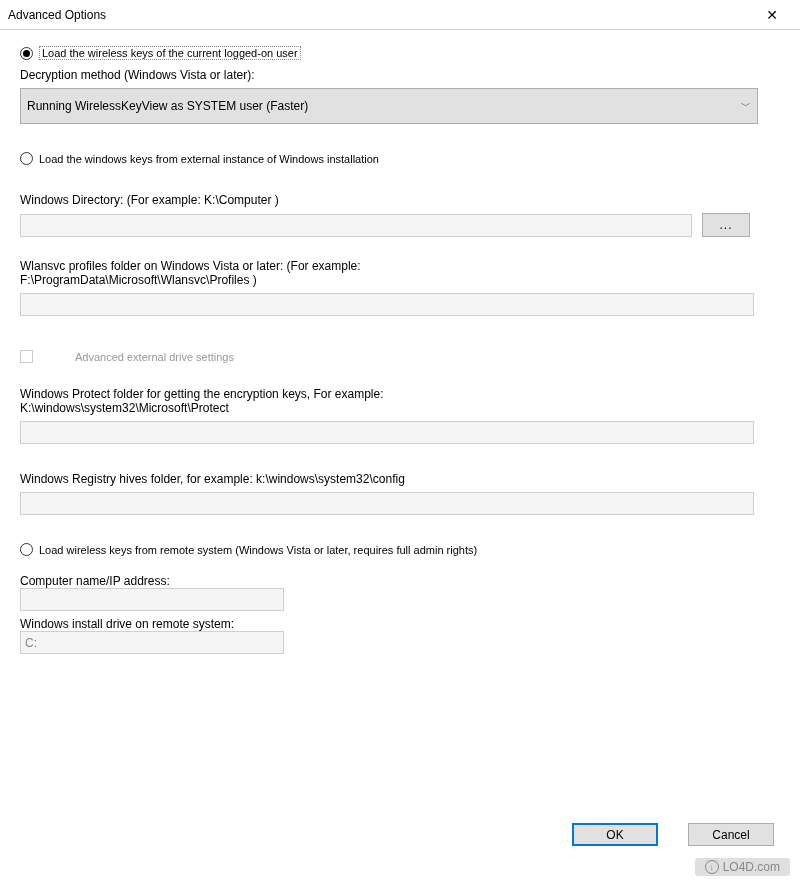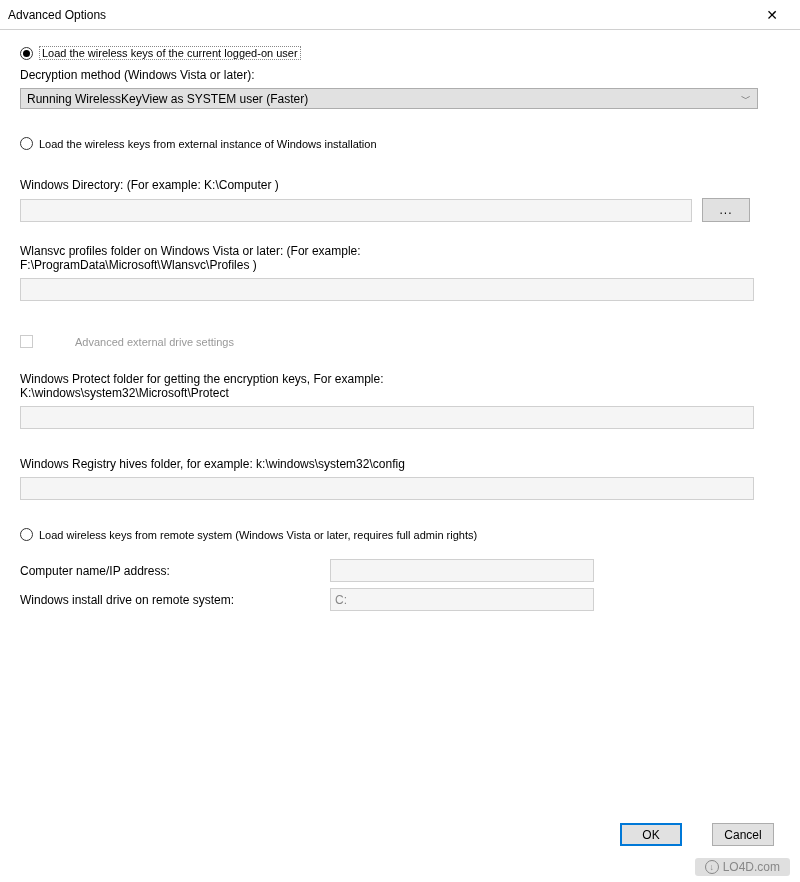--- a/index.html
+++ b/index.html
@@ -70,21 +70,21 @@
     .label-text {
       color: #000;
       font-size: 11px;
     }
     .sub-label {
       margin: 8px 0 6px 0;
       color: #000;
     }
     .dropdown {
       width: 738px;
-      height: 21px;
+      height: 36px;
       border: 1px solid #adadad;
       background: #e1e1e1;
       display: flex;
       align-items: center;
       padding: 0 6px;
       position: relative;
       cursor: pointer;
     }
     .dropdown-text { flex: 1; }
     .dropdown-arrow {
@@ -127,36 +127,37 @@
       height: 13px;
       border: 1px solid #bbb;
       background: #fff;
       margin-right: 6px;
       cursor: pointer;
     }
     .checkbox-row.disabled .checkbox { border-color: #ccc; }
     .checkbox-row.disabled .label-text { color: #999; }
     .remote-row {
       display: flex;
-      align-items: center;
+      align-items: flex-start;
       margin: 6px 0;
+      flex-direction: column;
     }
     .remote-label {
       width: 310px;
       color: #000;
     }
     .buttons {
       position: absolute;
       bottom: 36px;
       right: 26px;
       display: flex;
       gap: 30px;
     }
     .btn {
-      width: 62px;
+      width: 86px;
       height: 23px;
       border: 1px solid #adadad;
       background: #e1e1e1;
       display: flex;
       align-items: center;
       justify-content: center;
       cursor: pointer;
       font-size: 12px;
     }
     .btn.primary {
@@ -207,21 +208,21 @@
   <div class="dropdown">
     <span class="dropdown-text">Running WirelessKeyView as SYSTEM user (Faster)</span>
     <span class="dropdown-arrow">﹀</span>
   </div>
 
   <div class="section-gap"></div>
 
   
   <div class="radio-row">
     <span class="radio"></span>
-    <span class="label-text">Load the wireless keys from external instance of Windows installation</span>
+    <span class="label-text">Load the windows keys from external instance of Windows installation</span>
   </div>
 
   <div style="height:14px"></div>
   <div class="sub-label">Windows Directory: (For example: K:\Computer  )</div>
   <div class="input-row">
     <input class="text-input disabled" style="width: 672px;" value="">
     <div class="browse-btn">
       <span>...</span>
     </div>
   </div>

